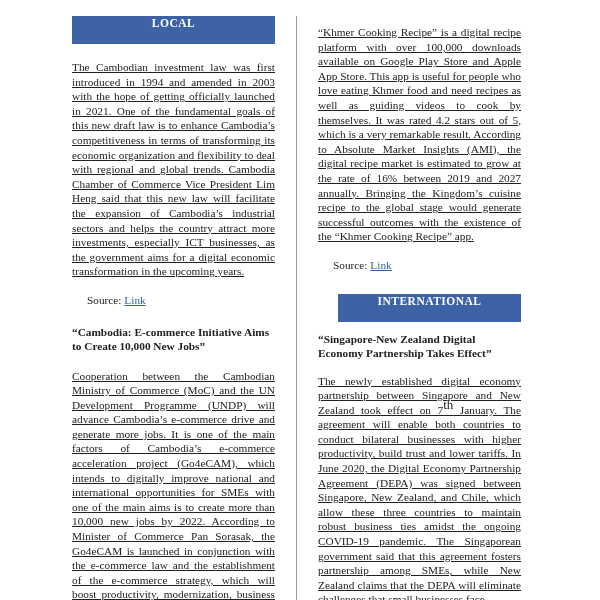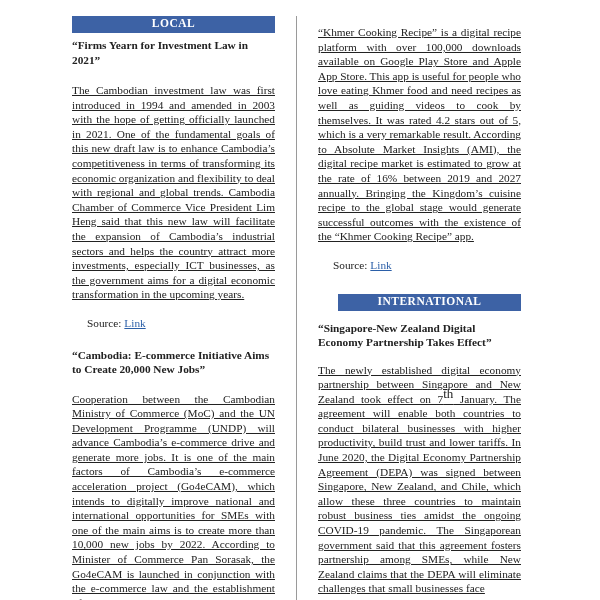--- a/index.html
+++ b/index.html
@@ -3,38 +3,37 @@
 <meta charset="utf-8">
 <style>
   html, body { margin:0; padding:0; background:#ffffff; }
   body { width:600px; height:600px; overflow:hidden; position:relative;
          font-family:"Liberation Serif", "DejaVu Serif", serif; color:#222; }
   .col { position:absolute; top:0; width:203px; }
   .col-left { left:72px; top:16px; }
   .col-right { left:318px; top:16px; }
   .divider { position:absolute; left:296px; top:16px; width:1px; height:584px; background:#9a9a9a; }
   .banner { background:#3d62a5; color:#fff; text-align:center; font-weight:bold;
-            font-size:11.5px; letter-spacing:0.5px; height:17px; line-height:14px; }
+            font-size:11.5px; letter-spacing:0.5px; height:28px; line-height:14px; }
   .headline { font-weight:bold; font-size:11.3px; line-height:14.5px; margin:0; }
   .body-text { font-size:11.3px; line-height:14.6px; text-align:justify; margin:0;text-decoration:underline; }
   .source { font-size:11.3px; line-height:14.6px; margin:15px; }
   .source a { color:#2b5fa8; text-decoration:underline; }
   sup { font-size:13px; line-height:0; }
 </style>
 </head>
 <body>
 
 <div class="divider"></div>
 
 <div class="col col-left">
   <div class="banner">LOCAL</div>
-  <p class="headline" style="margin-top:5px;">“Firms Yearn for Investment Law in 2021”</p>
   <p class="body-text" style="margin-top:16px;">The Cambodian investment law was first introduced in 1994 and amended in 2003 with the hope of getting officially launched in 2021. One of the fundamental goals of this new draft law is to enhance Cambodia’s competitiveness in terms of transforming its economic organization and flexibility to deal with regional and global trends. Cambodia Chamber of Commerce Vice President Lim Heng said that this new law will facilitate the expansion of Cambodia’s industrial sectors and helps the country attract more investments, especially ICT businesses, as the government aims for a digital economic transformation in the upcoming years.</p>
   <p class="source" style="margin-top:14px;"><span>Source: </span><a>Link</a></p>
-  <p class="headline" style="margin-top:17px;">“Cambodia: E-commerce Initiative Aims to Create 20,000 New Jobs”</p>
+  <p class="headline" style="margin-top:17px;">“Cambodia: E-commerce Initiative Aims to Create 10,000 New Jobs”</p>
   <p class="body-text" style="margin-top:15px;">Cooperation between the Cambodian Ministry of Commerce (MoC) and the UN Development Programme (UNDP) will advance Cambodia’s e-commerce drive and generate more jobs. It is one of the main factors of Cambodia’s e-commerce acceleration project (Go4eCAM), which intends to digitally improve national and international opportunities for SMEs with one of the main aims is to create more than 10,000 new jobs by 2022. According to Minister of Commerce Pan Sorasak, the Go4eCAM is launched in conjunction with the e-commerce law and the establishment of the e-commerce strategy, which will boost productivity, modernization, business expansion, and job</p>
 </div>
 
 <div class="col col-right">
   <p class="body-text" style="margin-top:9px;">“Khmer Cooking Recipe” is a digital recipe platform with over 100,000 downloads available on Google Play Store and Apple App Store. This app is useful for people who love eating Khmer food and need recipes as well as guiding videos to cook by themselves. It was rated 4.2 stars out of 5, which is a very remarkable result. According to Absolute Market Insights (AMI), the digital recipe market is estimated to grow at the rate of 16% between 2019 and 2027 annually. Bringing the Kingdom’s cuisine recipe to the global stage would generate successful outcomes with the existence of the “Khmer Cooking Recipe” app.</p>
   <p class="source" style="margin-top:14px;"><span>Source: </span><a>Link</a></p>
   <div class="banner" style="margin-top:21px;margin-left:20px;">INTERNATIONAL</div>
   <p class="headline" style="margin-top:10px;">“Singapore-New Zealand Digital Economy Partnership Takes Effect”</p>
   <p class="body-text" style="margin-top:13px;"><span>The newly established digital economy partnership between Singapore and New Zealand took effect on 7</span><sup>th</sup><span> January. The agreement will enable both countries to conduct bilateral businesses with higher productivity, build trust and lower tariffs. In June 2020, the Digital Economy Partnership Agreement (DEPA) was signed between Singapore, New Zealand, and Chile, which allow these three countries to maintain robust business ties amidst the ongoing COVID-19 pandemic. The Singaporean government said that this agreement fosters partnership among SMEs, while New Zealand claims that the DEPA will eliminate challenges that small businesses face</span></p>
 </div>

